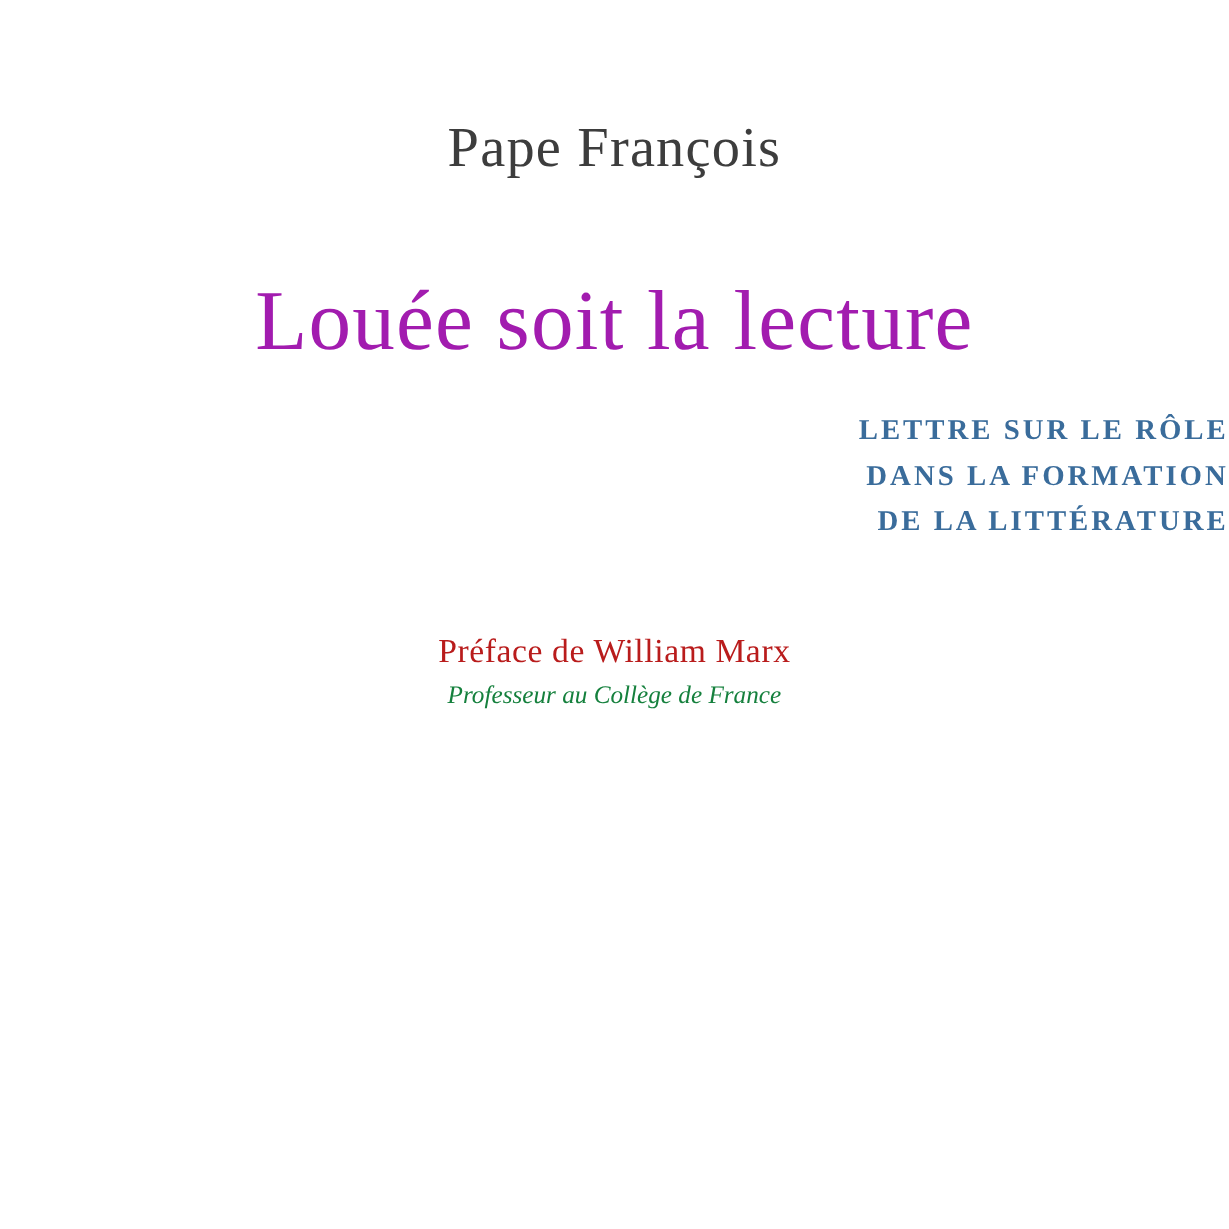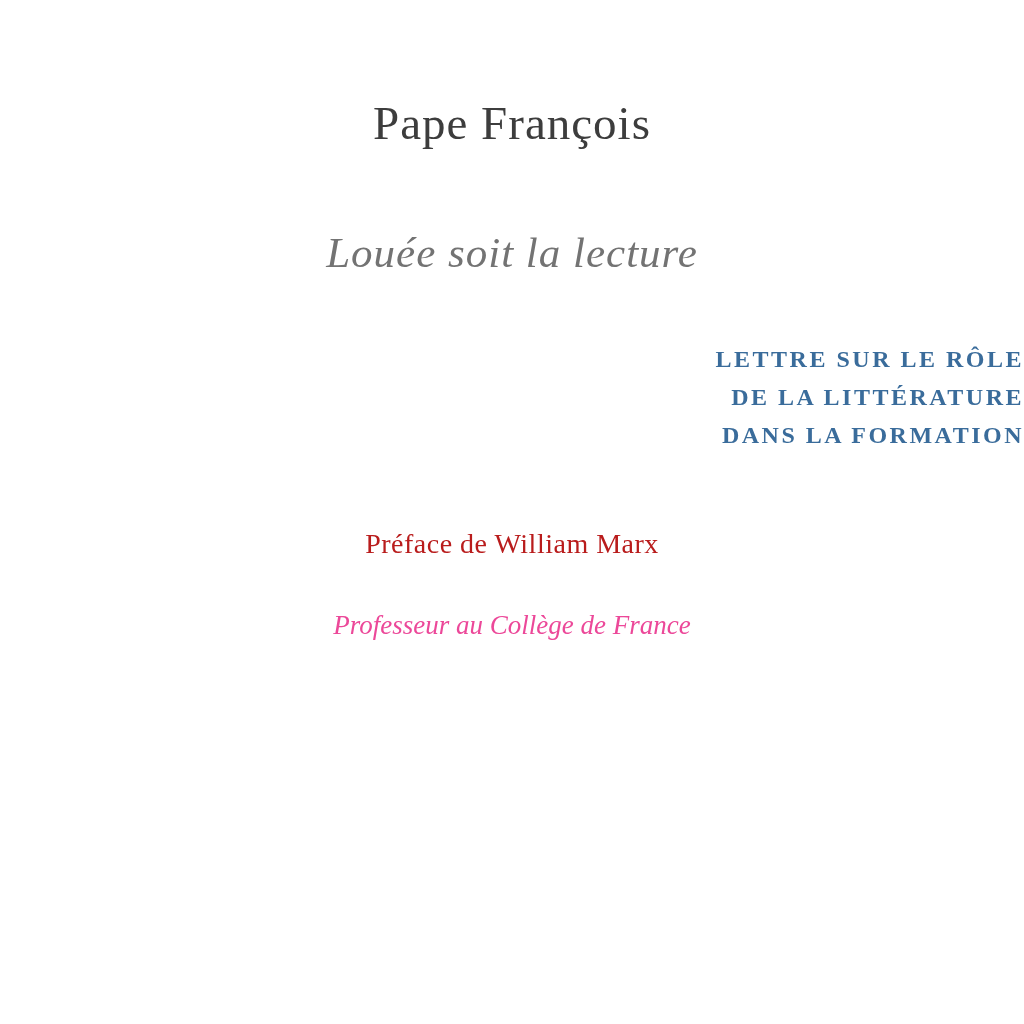--- a/index.html
+++ b/index.html
@@ -23,23 +23,22 @@
     white-space: nowrap;
   }
   .author {
     top: 96px;
     font-size: 47px;
     color: #3d3d3d;
     letter-spacing: 1px;
   }
   .title {
     top: 228px;
-    font-size: 43px;
-    font-style: italic;
-    color: #737373;
+    font-size: 71px;
+    color: #a21caf;
     letter-spacing: 1px;
   }
   .subtitle {
     top: 340px;
     font-size: 24px;
     font-weight: bold;
     color: #3a6c9b;
     letter-spacing: 2.5px;
     line-height: 38px;
   }
@@ -49,25 +48,24 @@
   }
   .preface {
     top: 528px;
     font-size: 28px;
     font-weight: 500;
     color: #b91c1c;
     letter-spacing: 0.5px;
   }
   .preface-detail {
     top: 567px;
-    font-size: 27px;
+    font-size: 21px;
     font-style: italic;
     font-weight: 500;
-    color: #ec4899;
-    margin-top: 43px;
+    color: #15803d;
   }
   .publisher {
     top: 891px;
     font-family: "Liberation Sans", sans-serif;
     font-size: 24px;
     font-weight: 600;
     color: #8c8c8c;
     letter-spacing: 4px;
   }
 </style>
@@ -75,22 +73,22 @@
 <body>
 
 <div class="cover">
 
   <div class="line author">Pape François</div>
 
   <div class="line title">Louée soit la lecture</div>
 
   <div class="line subtitle">
     <div>LETTRE SUR LE RÔLE</div>
+    <div>DANS LA FORMATION</div>
     <div>DE LA LITTÉRATURE</div>
-    <div>DANS LA FORMATION</div>
   </div>
 
   <div class="line preface">Préface de William Marx</div>
 
   <div class="line preface-detail">Professeur au Collège de France</div>
 
 
 </div>
 
 </body></html>

